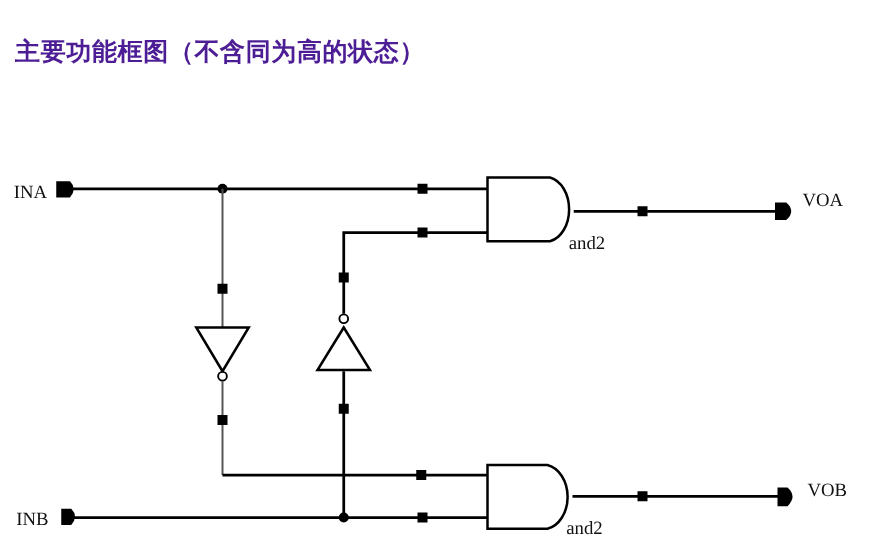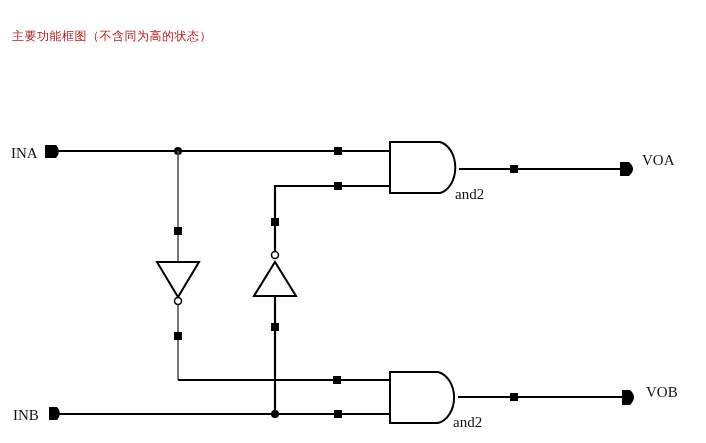--- a/index.html
+++ b/index.html
@@ -1,20 +1,21 @@
 <!DOCTYPE html>
 <html><head>
   <meta charset="utf-8">
   <style>
     html, body { margin: 0; padding: 0; background: #ffffff; }
     body { width: 706px; height: 443px; position: relative; overflow: hidden; }
     .title {
       position: absolute; left: 12px; top: 28px;
-      font-family: "DejaVu Sans", sans-serif; font-size: 12px; color: #b91c1c;
+      font-family: "DejaVu Sans", sans-serif; font-size: 20px; color: #4c1d95;
       letter-spacing: 0.5px;
+      font-weight: bold;
     }
     svg { position: absolute; left: 0; top: 0; }
     .lbl { font-family: "Liberation Serif", "DejaVu Serif", serif; font-size: 15px; fill: #111; }
     .wire { stroke: #000; stroke-width: 2.2; fill: none; }
     .wire-thin { stroke: #555; stroke-width: 1.6; fill: none; }
     .gate { stroke: #000; stroke-width: 2; fill: #fff; }
   </style>
 </head>
 <body>
 

